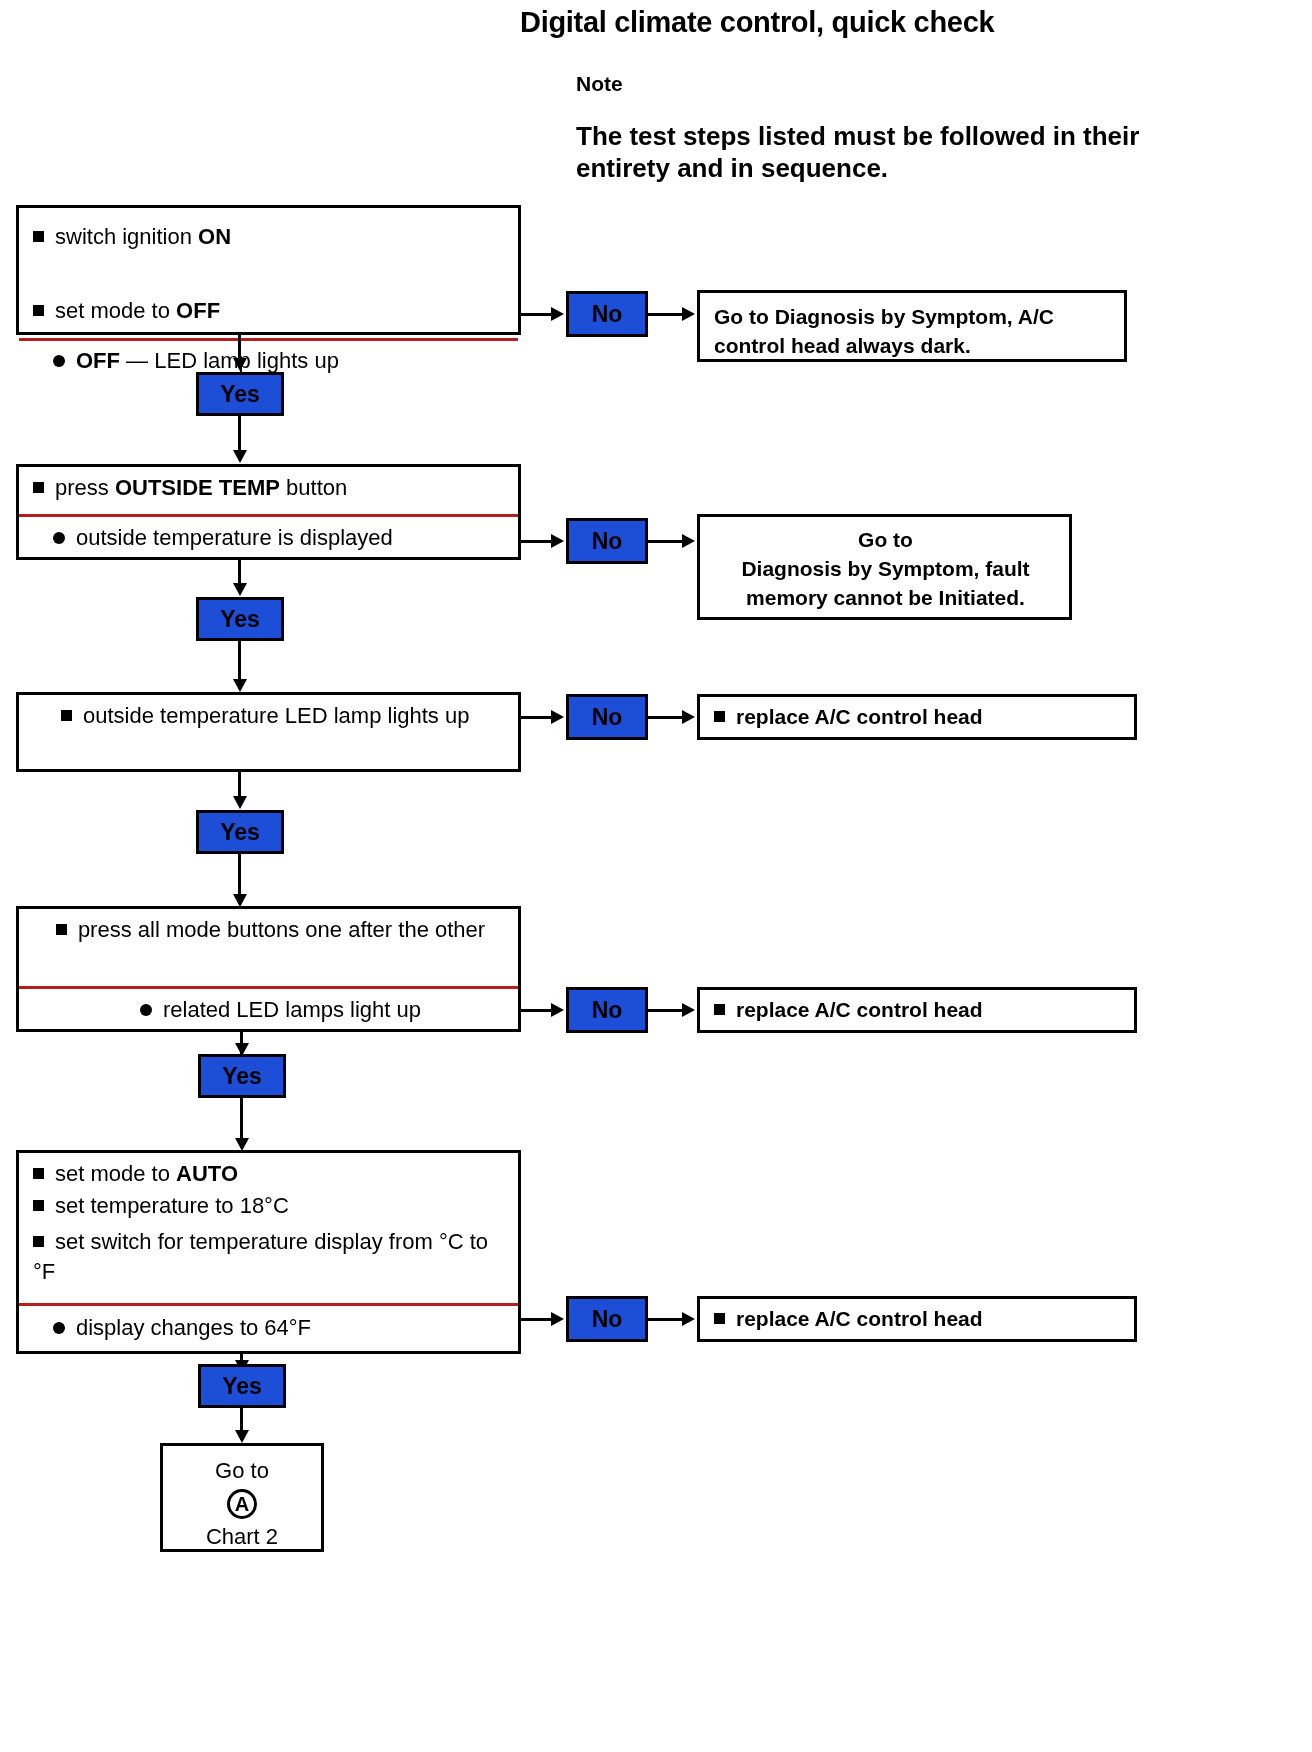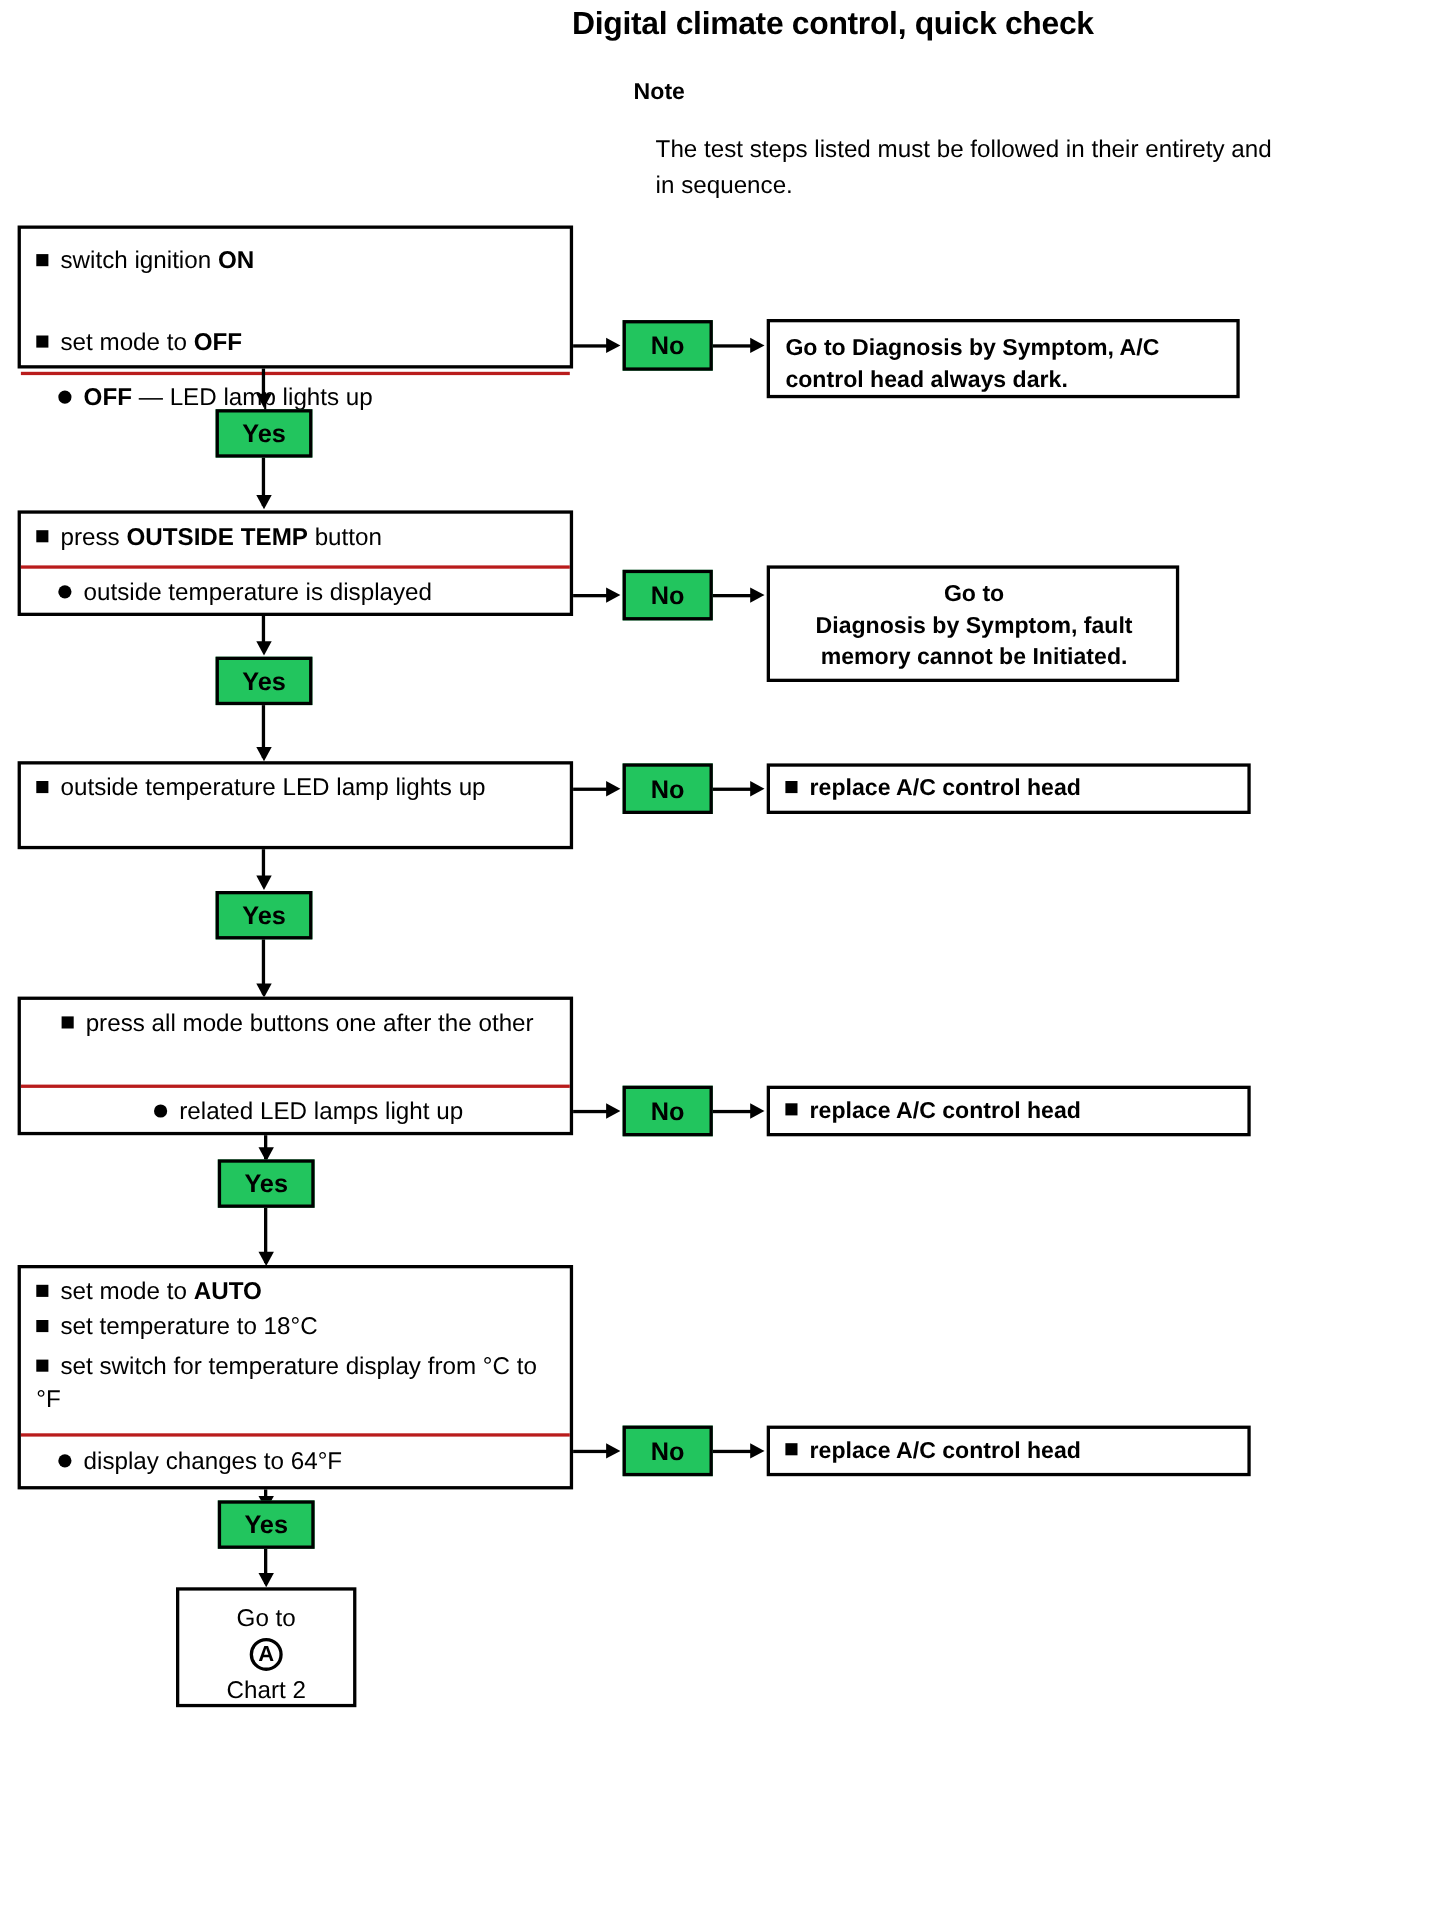--- a/index.html
+++ b/index.html
@@ -28,26 +28,26 @@
   }
   .note-heading {
     position: absolute;
     left: 576px;
     top: 72px;
     font-size: 21px;
     font-weight: bold;
   }
   .note-body {
     position: absolute;
-    left: 596px;
+    left: 576px;
     top: 120px;
     width: 580px;
-    font-size: 22px;
+    font-size: 26px;
     line-height: 32px;
-    font-weight: normal;
+    font-weight: bold;
   }
 
   
   .box {
     position: absolute;
     border: 3px solid #000;
     background: #fff;
     box-sizing: border-box;
   }
   .box .sep {
@@ -78,21 +78,21 @@
     background: #000;
     margin-right: 11px;
     vertical-align: 1px;
   }
   .b { font-weight: bold; }
 
   
   .chip {
     position: absolute;
     border: 3px solid #000;
-    background: #22c55e;
+    background: #1d4ed8;
     box-sizing: border-box;
     display: flex;
     align-items: center;
     justify-content: center;
     font-size: 23px;
     font-weight: bold;
     text-align: right;
   }
 
   
@@ -223,21 +223,21 @@
 
 <div class="vline" style="left:238px; top:560px; width:3px; height:28px;"></div>
 <div class="arrow-down" style="left:233px; top:583px;"></div>
 <div class="chip" style="left:196px; top:597px; width:88px; height:44px;">
   <span>Yes</span>
 </div>
 <div class="vline" style="left:238px; top:641px; width:3px; height:48px;"></div>
 <div class="arrow-down" style="left:233px; top:679px;"></div>
 
 <div class="box" style="left:16px; top:692px; width:505px; height:80px;">
-  <div class="cell bulleted" style="height:74px;padding-top:6px;">
+  <div class="cell bulleted" style="height:74px;padding-top:6px;margin-left:28px;">
     <span class="sq"></span><span>outside temperature LED lamp lights up</span>
   </div>
 </div>
 
 <div class="hline" style="left:521px; top:716px; width:32px;"></div>
 <div class="arrow-right" style="left:551px; top:710px;"></div>
 <div class="chip" style="left:566px; top:694px; width:82px; height:46px;">
   <span>No</span>
 </div>
 <div class="hline" style="left:648px; top:716px; width:36px;"></div>

